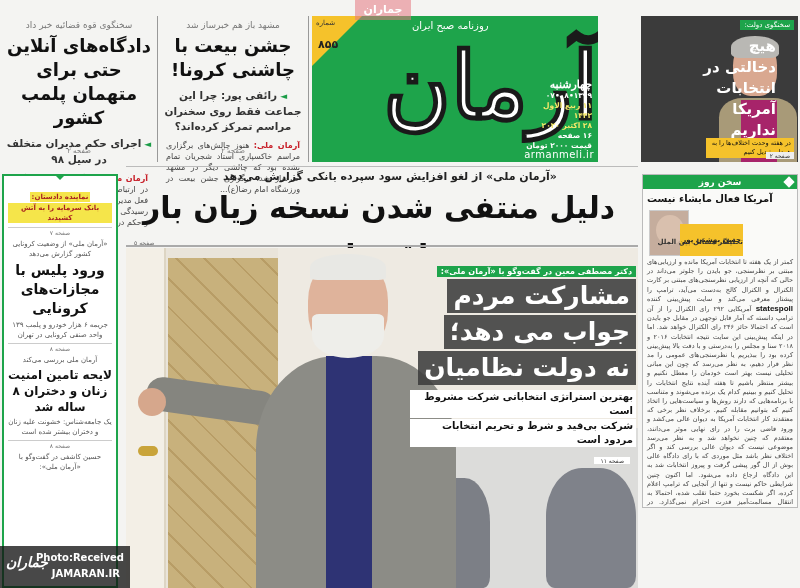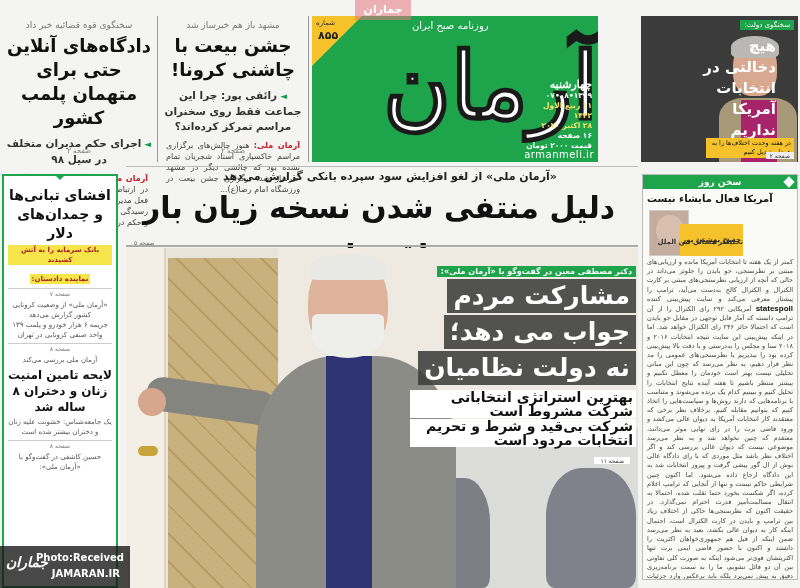--- a/index.html
+++ b/index.html
@@ -15,21 +15,21 @@
   .top-story .sub .tri { color: #1a9c47; font-size: 9px; margin-left: 3px; }
   .top-story .body { font-size: 8px; color: #444; line-height: 11px; margin-top: 6px; text-align: justify; padding: 0 6px; }
   .top-story .body .src { color: #c8202a; font-weight: bold; }
   .top-story .page { font-size: 7px; color: #777; position: absolute; bottom: 10px; left: 0; right: 0; text-align: center; }
   .vrule { width: 1px; background: #999; }
 
   
   .masthead { left: 312px; top: 16px; width: 286px; height: 146px; background: #1ea44b; overflow: hidden; }
   .masthead .issue { position: absolute; left: 0; top: 0; width: 0; height: 0; border-top: 50px solid #f5c22b; border-right: 50px solid transparent; }
   .masthead .issue-label { position: absolute; left: 4px; top: 3px; font-size: 7px; color: #333; direction: rtl; }
-  .masthead .issue-num { position: absolute; left: 6px; top: 13px; font-size: 11px; font-weight: bold; color: #222; }
+  .masthead .issue-num { position: absolute; left: 6px; top: 22px; font-size: 11px; font-weight: bold; color: #222; }
   .masthead .tagline { position: absolute; left: 100px; top: 4px; font-size: 10px; color: #fff; }
   .masthead .logo { position: absolute; left: 38px; top: 10px; font-family: "DejaVu Serif", serif; font-size: 92px; color: #fff; font-weight: bold; line-height: 120px; -webkit-text-stroke: 2px #1a1a1a; letter-spacing: -2px; }
   .masthead .date-box { position: absolute; right: 6px; top: 62px; width: 66px; text-align: right; color: #fff; }
   .masthead .day { font-size: 11px; font-weight: bold; color: #fff; font-family: Liberation Serif, serif; }
   .masthead .line { font-size: 7.5px; color: #f5e86a; font-weight: bold; line-height: 10px; }
   .masthead .line.white { color: #fff; }
   .masthead .url { position: absolute; right: 4px; bottom: 2px; font-size: 10px; color: #fff; direction: ltr; letter-spacing: 0.5px; }
   .pink-stamp { left: 355px; top: 0; width: 56px; height: 20px; background: rgba(230,120,130,0.55); color: #fff; font-size: 11px; font-weight: bold; text-align: center; line-height: 20px; }
 
   
@@ -81,25 +81,25 @@
   .photo .man .shirt { position: absolute; left: 70px; top: 100px; width: 46px; height: 232px; background: #2e3374; }
   .photo .man .face { position: absolute; left: 52px; top: 0; width: 80px; height: 100px; background: #dfb39b; border-radius: 45% 45% 45% 45%; }
   .photo .man .beard { position: absolute; left: 56px; top: 58px; width: 72px; height: 44px; background: #eeeeea; border-radius: 10% 10% 50% 50%; }
   .photo .man .hair { position: absolute; left: 54px; top: -2px; width: 76px; height: 26px; background: #e8e8e4; border-radius: 50% 50% 10% 10%; }
 
   .interview-box { left: 410px; top: 266px; width: 226px; }
   .interview-box .who { background: #1ea44b; color: #fff; font-size: 8px; font-weight: bold; padding: 1px 4px; display: inline-block; float: right; }
   .interview-box .q { clear: both; }
   .interview-box .q span { display: inline-block; float: right; clear: both; background: rgba(60,60,60,0.88); color: #fff; font-size: 25px; font-weight: bold; line-height: 34px; padding: 0 6px; margin-top: 2px; }
   .interview-box .caps { clear: both; padding-top: 4px; }
-  .interview-box .caps span { display: inline-block; float: right; clear: both; background: #fff; color: #111; font-size: 14px; font-weight: bold; line-height: 14px; padding: 0 3px; margin-top: 1px; }
+  .interview-box .caps span { display: inline-block; float: right; clear: both; background: #fff; color: #111; font-size: 10px; font-weight: bold; line-height: 14px; padding: 0 3px; margin-top: 1px; }
   .interview-box .pg { clear: both; float: right; margin-top: 10px; margin-right: 6px; background: #fff; font-size: 6px; color: #333; padding: 0 6px; }
 
   
-  .right-col { left: 642px; top: 174px; width: 156px; height: 406px; background: #fafaf8; border: 1px solid #bbb; overflow: hidden; padding: 0 4px; }
+  .right-col { left: 642px; top: 174px; width: 156px; height: 334px; background: #fafaf8; border: 1px solid #bbb; overflow: hidden; padding: 0 4px; }
   .right-col .bar { position: relative; height: 14px; background: #1ea44b; margin: 0 -4px; color: #fff; font-size: 9px; font-weight: bold; text-align: center; line-height: 14px; }
   .right-col .bar .diamond { position: absolute; right: 4px; top: 3px; width: 8px; height: 8px; background: #fff; transform: rotate(45deg); }
   .right-col .title { font-size: 10px; font-weight: bold; color: #111; margin-top: 4px; text-align: left; }
   .right-col .author { position: relative; height: 50px; margin-top: 4px; }
   .right-col .author .pic { position: absolute; left: 2px; top: 2px; width: 40px; height: 46px; background: #c5ad9d; border: 1px solid #ccc; }
   .right-col .author .pic::before { content: ""; position: absolute; left: 6px; top: 4px; width: 28px; height: 30px; background: #d9c0ae; border-radius: 50%; }
   .right-col .author .name { position: absolute; right: 50px; top: 16px; background: #f5c22b; font-size: 7px; font-weight: bold; color: #222; padding: 12px 2px; }
   .right-col .author .role { position: absolute; right: 50px; top: 30px; font-size: 7px; font-weight: bold; color: #333; }
   .right-col .text { font-size: 6.5px; line-height: 9.2px; color: #444; text-align: justify; }
   .right-col .text b { font-family: "Liberation Sans", sans-serif; font-size: 8px; color: #111; }
@@ -191,27 +191,27 @@
   <div class="caps">
     <span>بهترین استراتژی انتخاباتی شرکت مشروط است</span>
     <span>شرکت بی‌قید و شرط و تحریم انتخابات مردود است</span>
   </div>
   <div class="pg">صفحه ۱۱</div>
 </div>
 
 <div class="abs left-col">
   <div class="notch"></div>
   <div>
-    <div class="head">افشای تبانی‌ها و چمدان‌های دلار</div>
+    <div><span class="hl">نماینده دادستان:</span></div>
     <div><span class="hl">بانک سرمایه را به آتش کشیدند</span></div>
-    <div><span class="hl">نماینده دادستان:</span></div>
     <div class="pg">صفحه ۷</div>
   </div>
   <div>
     <div class="kicker">«آرمان ملی» از وضعیت کرونایی کشور گزارش می‌دهد</div>
+    <div class="head">ورود پلیس با مجازات‌های کرونایی</div>
     <div class="kicker">جریمه ۶ هزار خودرو و پلمب ۱۳۹ واحد صنفی کرونایی در تهران</div>
     <div class="pg">صفحه ۸</div>
   </div>
   <div>
     <div class="kicker">آرمان ملی بررسی می‌کند</div>
     <div class="head" style="font-size:12px; line-height:16px;">لایحه تامین امنیت زنان و دختران ۸ ساله شد</div>
     <div class="kicker">یک جامعه‌شناس: خشونت علیه زنان و دختران بیشتر شده است</div>
     <div class="pg">صفحه ۸</div>
   </div>
   <div>

